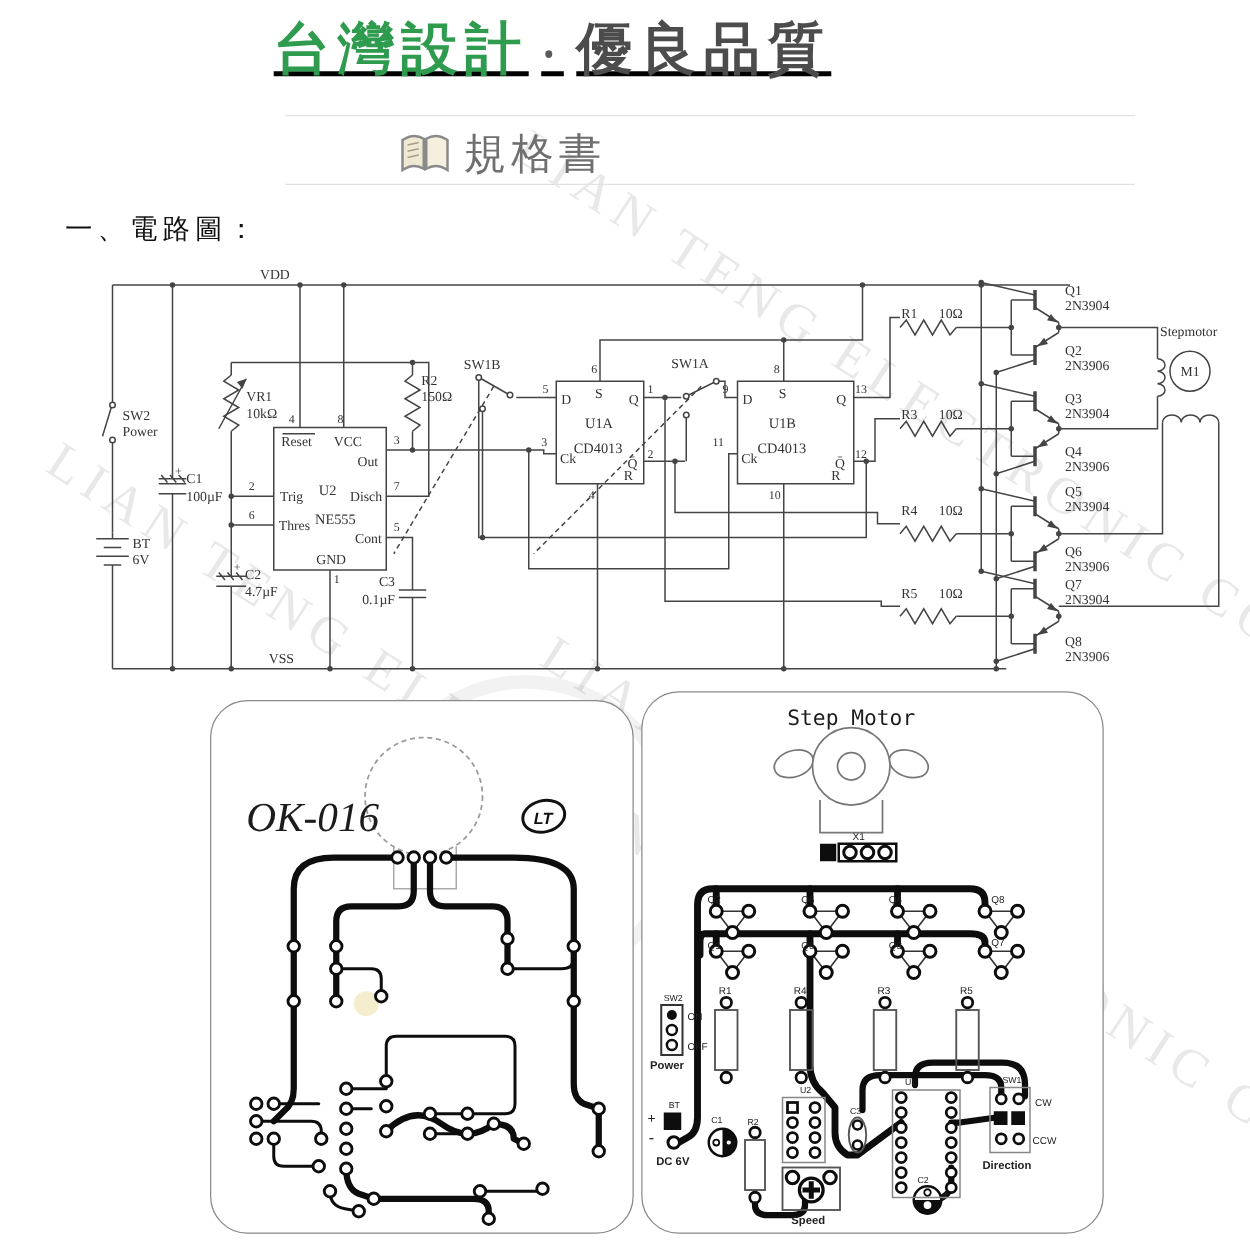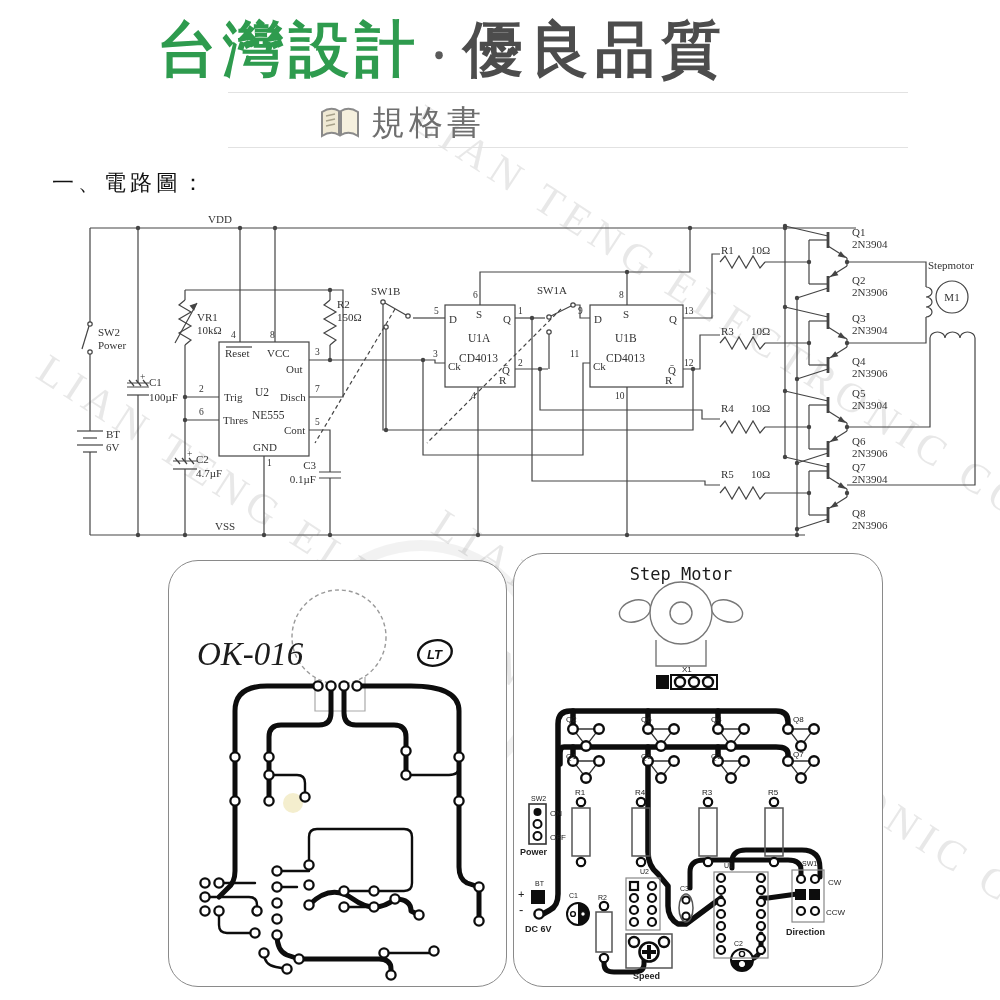--- a/index.html
+++ b/index.html
@@ -8,21 +8,21 @@
   
   .wm{position:absolute;white-space:nowrap;font-family:"Liberation Serif",serif;
       font-size:42px;letter-spacing:7px;color:rgba(178,178,178,0.30);
       transform:rotate(33deg);transform-origin:left top;pointer-events:none;z-index:0;}
   .wm-logo{position:absolute;width:230px;height:230px;border-radius:50%;
       border:11px solid rgba(0,0,0,0.05);left:295px;top:540px;z-index:0;pointer-events:none;}
   .wm-logo:after{content:"";position:absolute;left:28px;top:28px;right:28px;bottom:28px;
       border-radius:50%;border:8px solid rgba(0,0,0,0.04);transform:rotate(20deg);}
   
   .hdr{position:absolute;top:6px;left:0;width:884px;text-align:center;z-index:2;
-       font-size:60px;font-weight:700;letter-spacing:6px;}
+       font-size:45px;font-weight:700;letter-spacing:6px;text-decoration:underline;}
   .hdr .green{color:#2e9b4e;}
   .hdr .gray{color:#4c4c4c;}
   .hdr .sep{color:#5a5a5a;padding:0 10px;font-weight:400;}
   .rule{position:absolute;left:228px;width:680px;height:1px;background:#e2e2e2;z-index:1;}
   .subtitle{position:absolute;top:100px;left:0;width:804px;display:flex;align-items:center;
        justify-content:center;gap:10px;z-index:2;}
   .subtitle .txt{font-size:34px;color:#6f6f6f;letter-spacing:4px;font-weight:500;}
   .section-h{position:absolute;left:20px;top:168px;font-family:"Liberation Serif",serif;
        font-size:22px;color:#111;letter-spacing:4px;z-index:2;margin-left:32px;}
   

